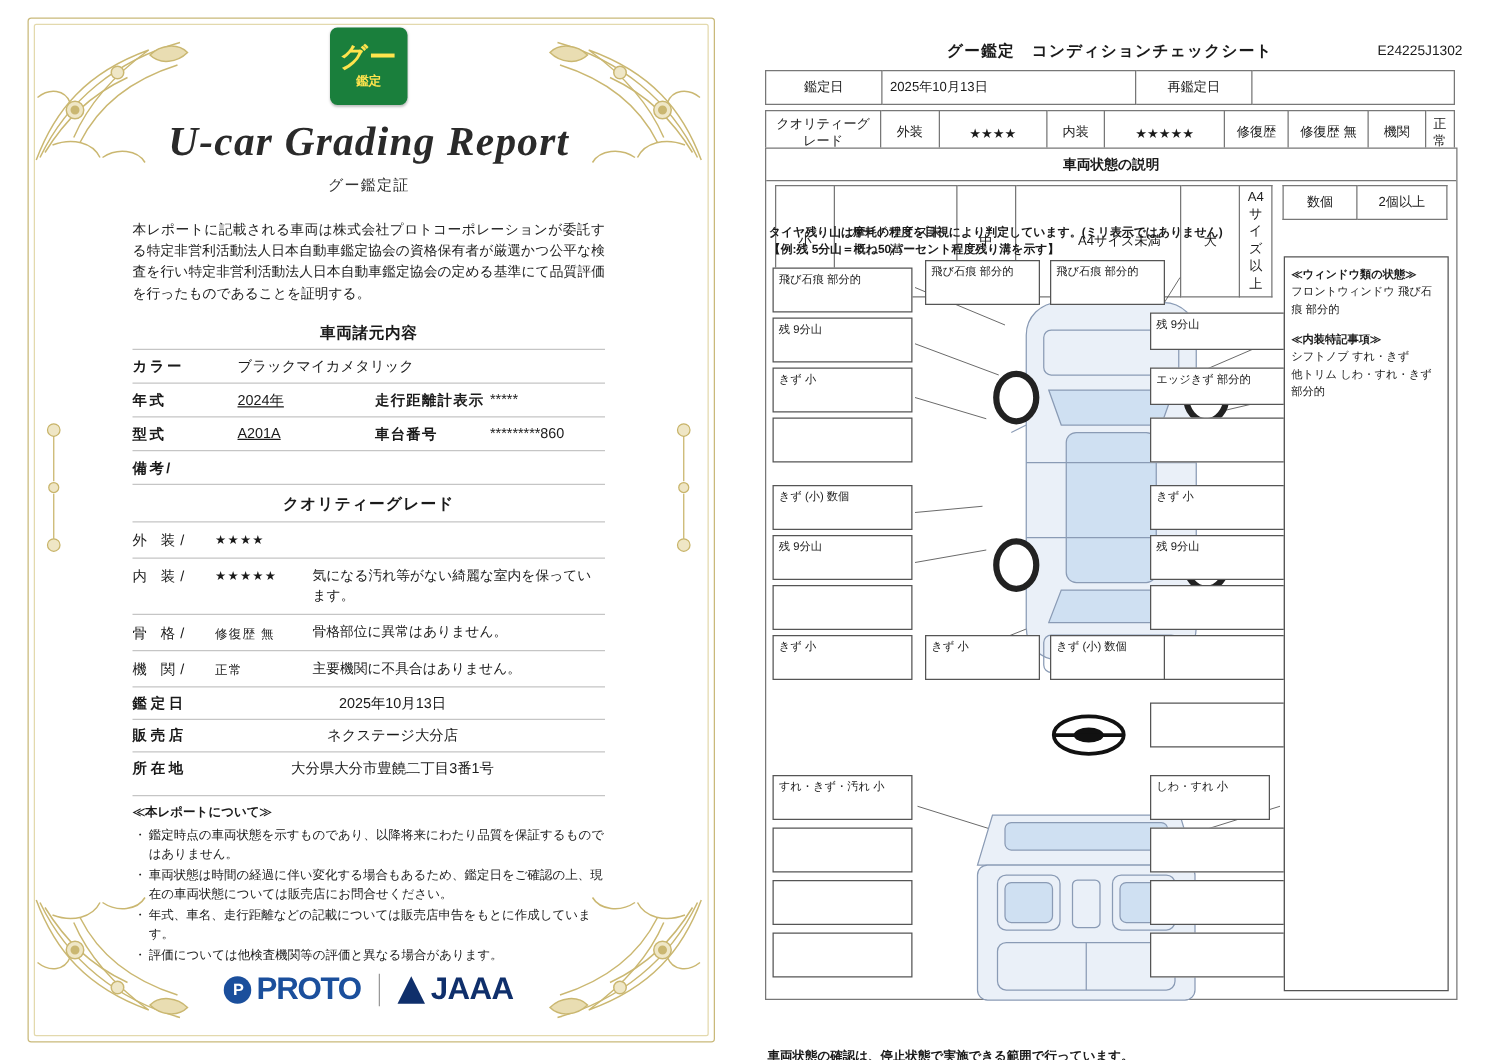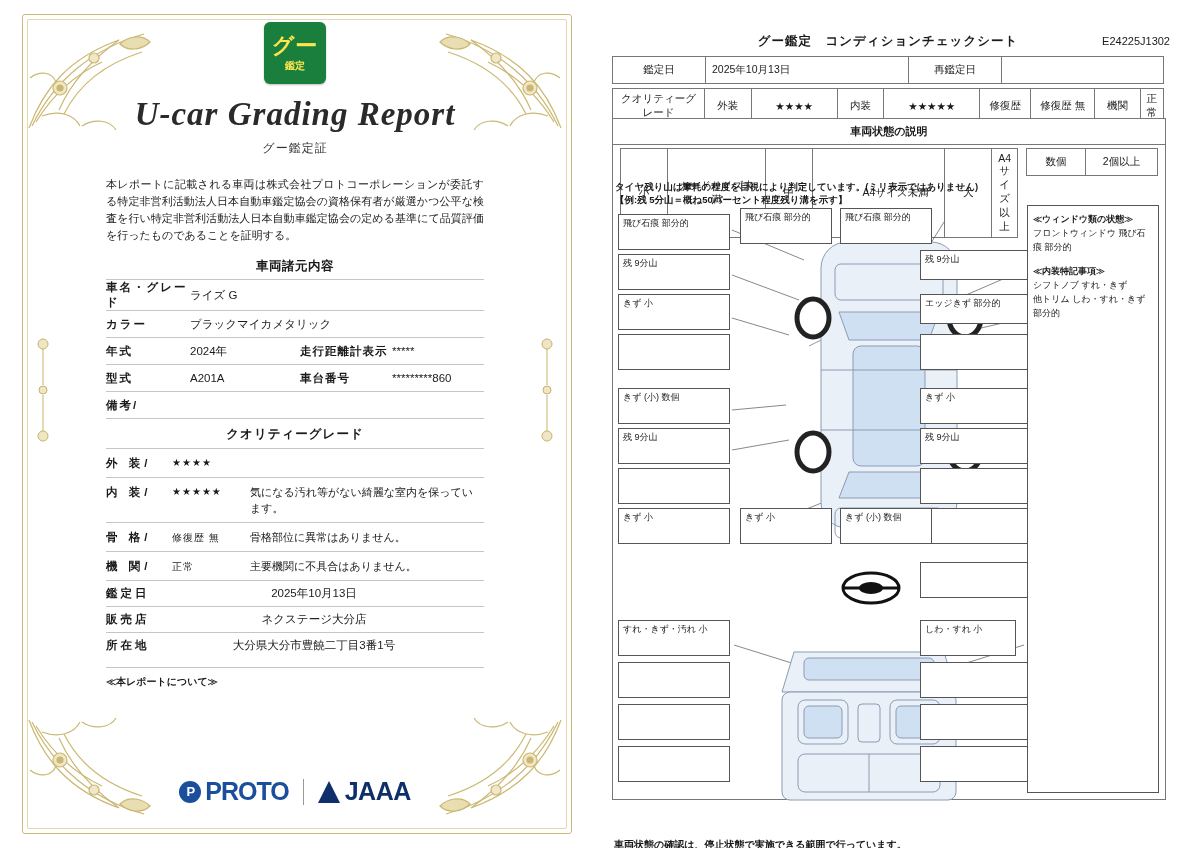--- a/index.html
+++ b/index.html
@@ -141,40 +141,40 @@
     font-weight: bold;
     letter-spacing: 2px;
     font-size: 11.5px;
   }
   .spec-row .val { flex: 1; }
   .spec-row .lbl2 {
     width: 92px;
     font-weight: bold;
     letter-spacing: 1px;
   }
-  .spec-row .val2 { width: 110px; }
+  .spec-row .val2 { width: 110px; text-decoration: underline; }
 
   .qg-head {
     text-align: center;
     font-size: 12.5px;
     font-weight: bold;
     padding: 7px 0 5px;
     border-top: 1px solid #c5c5c5;
     letter-spacing: 1px;
   }
   .grade-row {
     display: flex;
     border-top: 1px solid #c5c5c5;
     font-size: 11px;
     padding: 6px 0;
     align-items: flex-start;
   }
   .grade-row .gl {
     width: 66px;
-    font-weight: bold;
+    font-weight: normal;
     letter-spacing: 4px;
     font-size: 11.5px;
     padding-top: 1px;
   }
   .grade-row .gs {
     width: 78px;
     letter-spacing: 1px;
     font-size: 10px;
     padding-top: 2px;
   }
@@ -463,24 +463,20 @@
 
     <div class="cert-title">U-car Grading Report</div>
     <div class="cert-subtitle">グー鑑定証</div>
 
     <div class="cert-body">
       <div class="intro">本レポートに記載される車両は株式会社プロトコーポレーションが委託する特定非営利活動法人日本自動車鑑定協会の資格保有者が厳選かつ公平な検査を行い特定非営利活動法人日本自動車鑑定協会の定める基準にて品質評価を行ったものであることを証明する。</div>
 
       <div class="sect-head">車両諸元内容</div>
 
       <div class="spec-row">
-        <div class="lbl">車名・グレード</div>
-        <div class="val">ライズ G</div>
-      </div>
-      <div class="spec-row">
         <div class="lbl">カラー</div>
         <div class="val">ブラックマイカメタリック</div>
       </div>
       <div class="spec-row">
         <div class="lbl">年式</div>
         <div class="val2">2024年</div>
         <div class="lbl2">走行距離計表示</div>
         <div class="val">*****</div>
       </div>
       <div class="spec-row">
@@ -524,20 +520,26 @@
         <div class="k">販売店</div>
         <div class="v">ネクステージ大分店</div>
       </div>
       <div class="kv-row">
         <div class="k">所在地</div>
         <div class="v">大分県大分市豊饒二丁目3番1号</div>
       </div>
 
       <div class="notes">
         <div class="nh">≪本レポートについて≫</div>
+        <ul>
+          <li>鑑定時点の車両状態を示すものであり、以降将来にわたり品質を保証するものではありません。</li>
+          <li>車両状態は時間の経過に伴い変化する場合もあるため、鑑定日をご確認の上、現在の車両状態については販売店にお問合せください。</li>
+          <li>年式、車名、走行距離などの記載については販売店申告をもとに作成しています。</li>
+          <li>評価については他検査機関等の評価と異なる場合があります。</li>
+        </ul>
       </div>
     </div>
 
     <div class="logos">
       <div class="proto">
         <span class="pmark">P</span>
         <span>PROTO</span>
       </div>
       <div class="divider-v"></div>
       <div class="jaaa">

